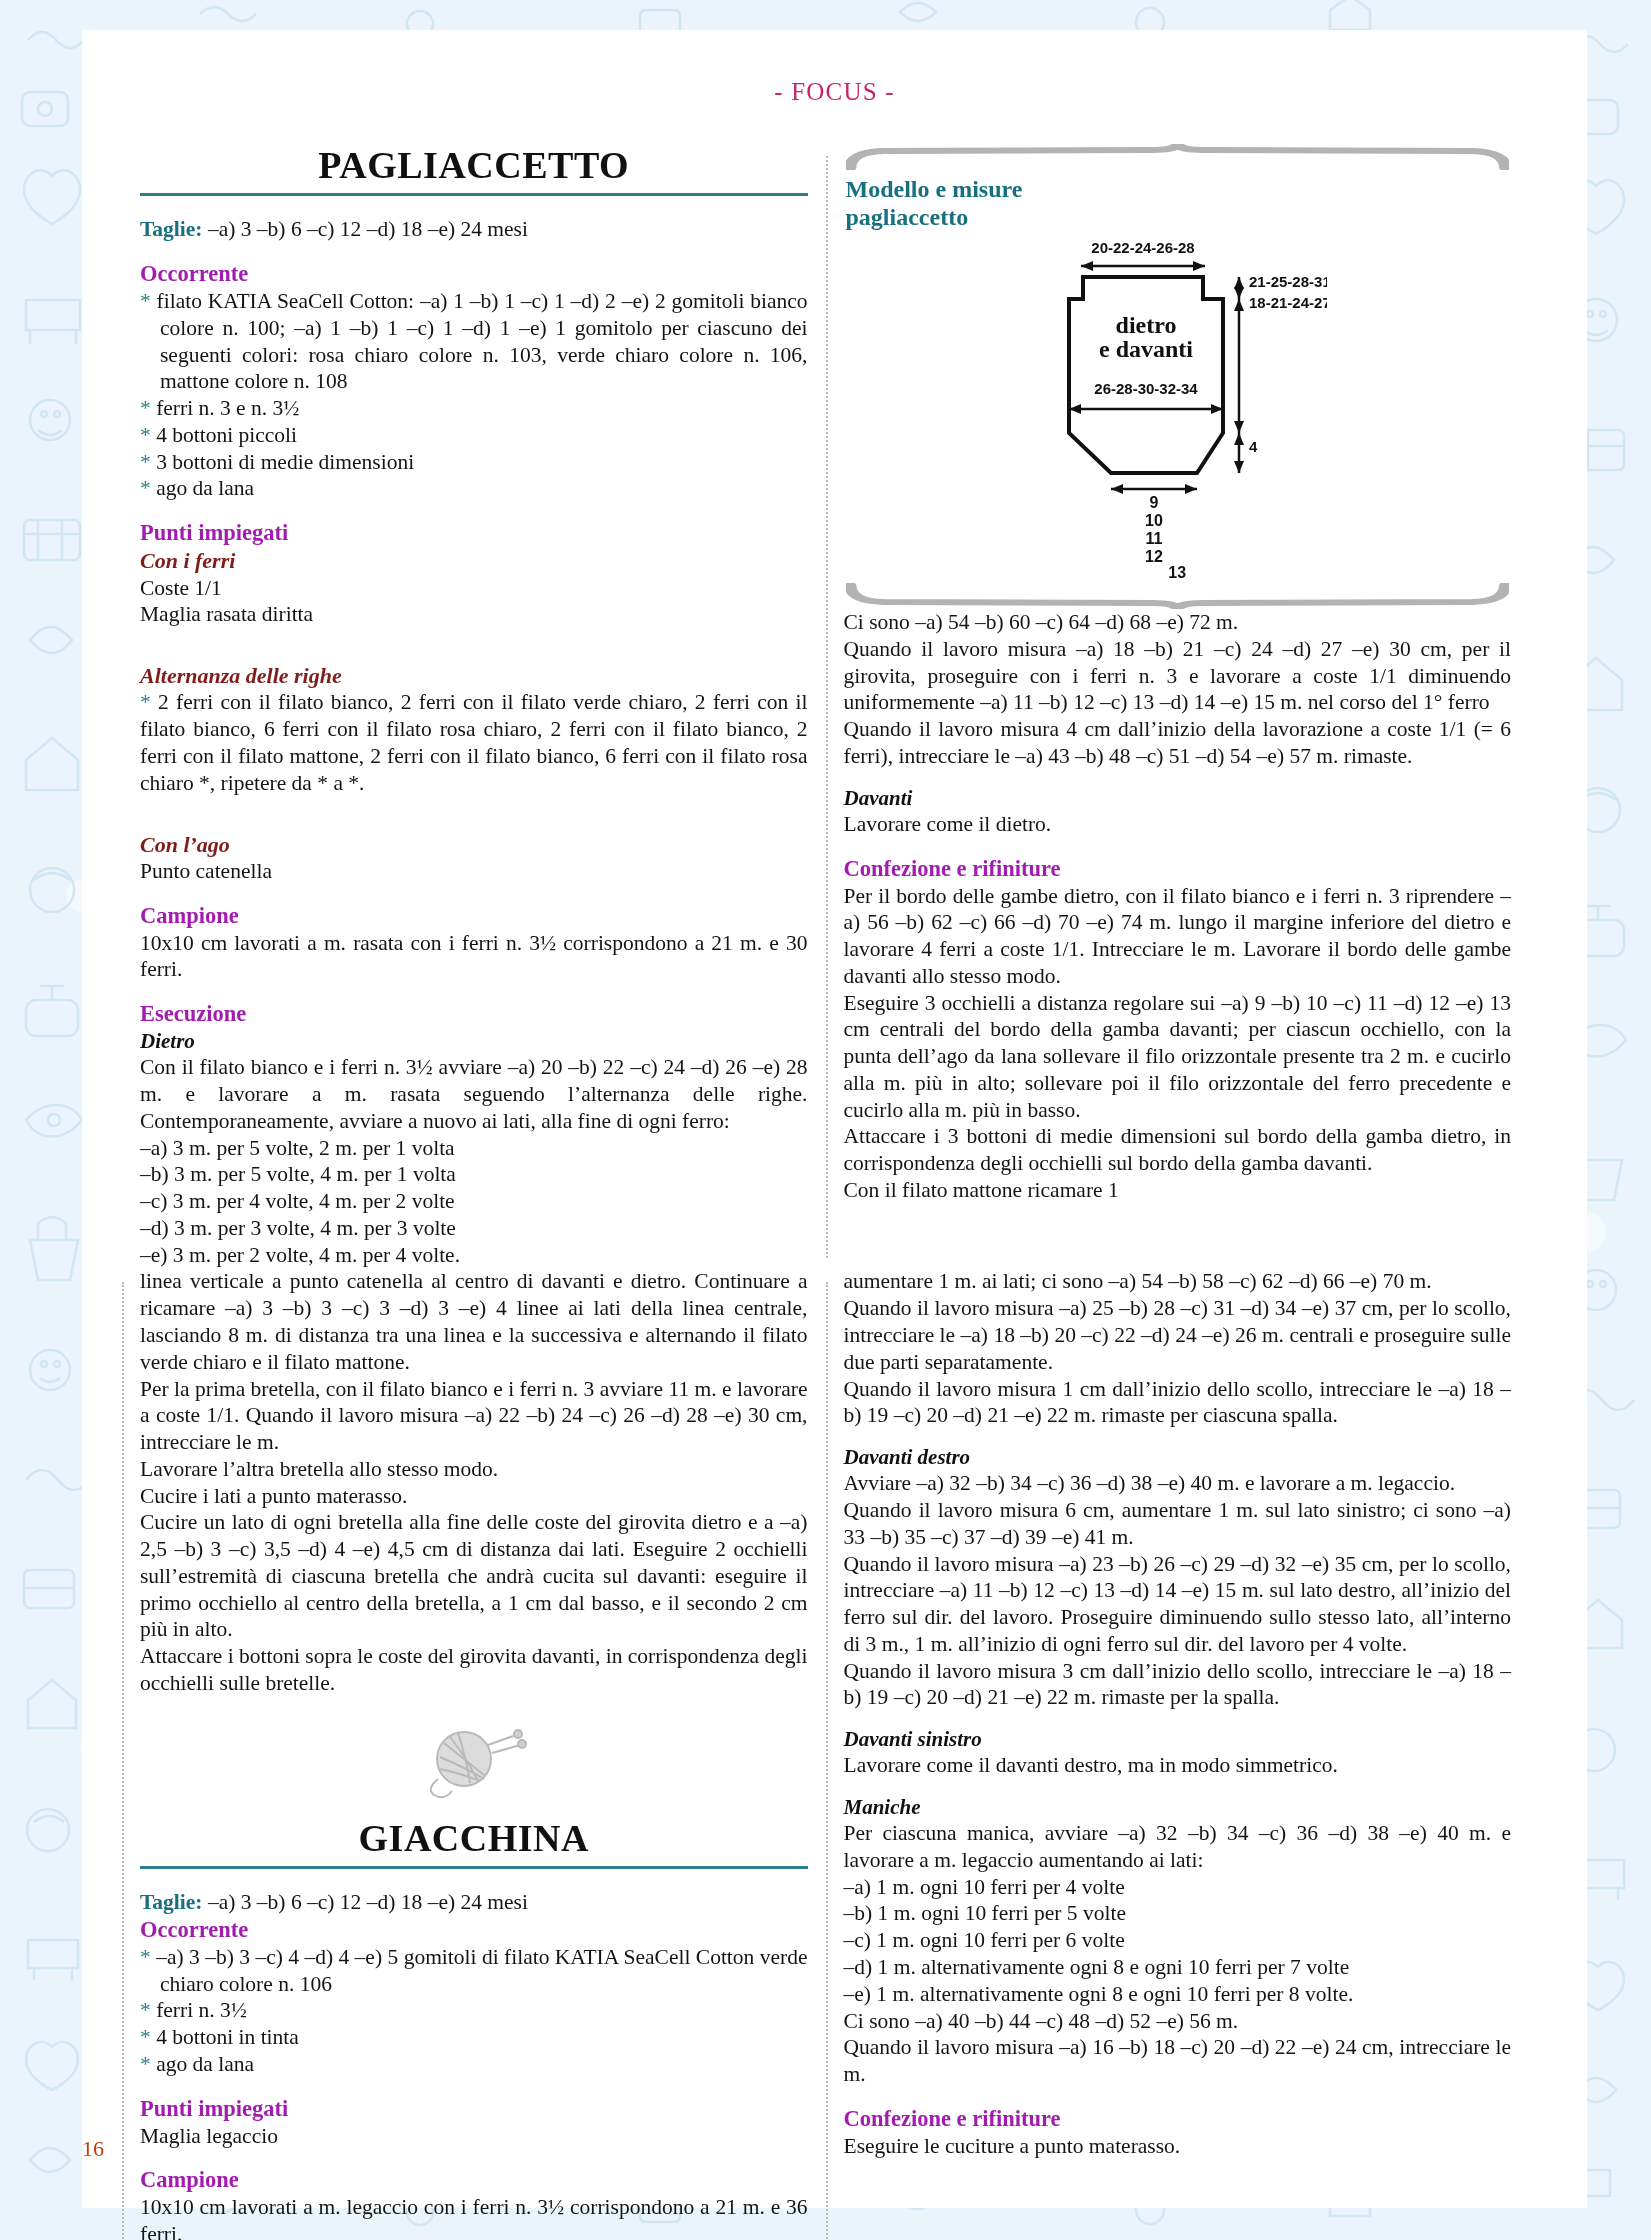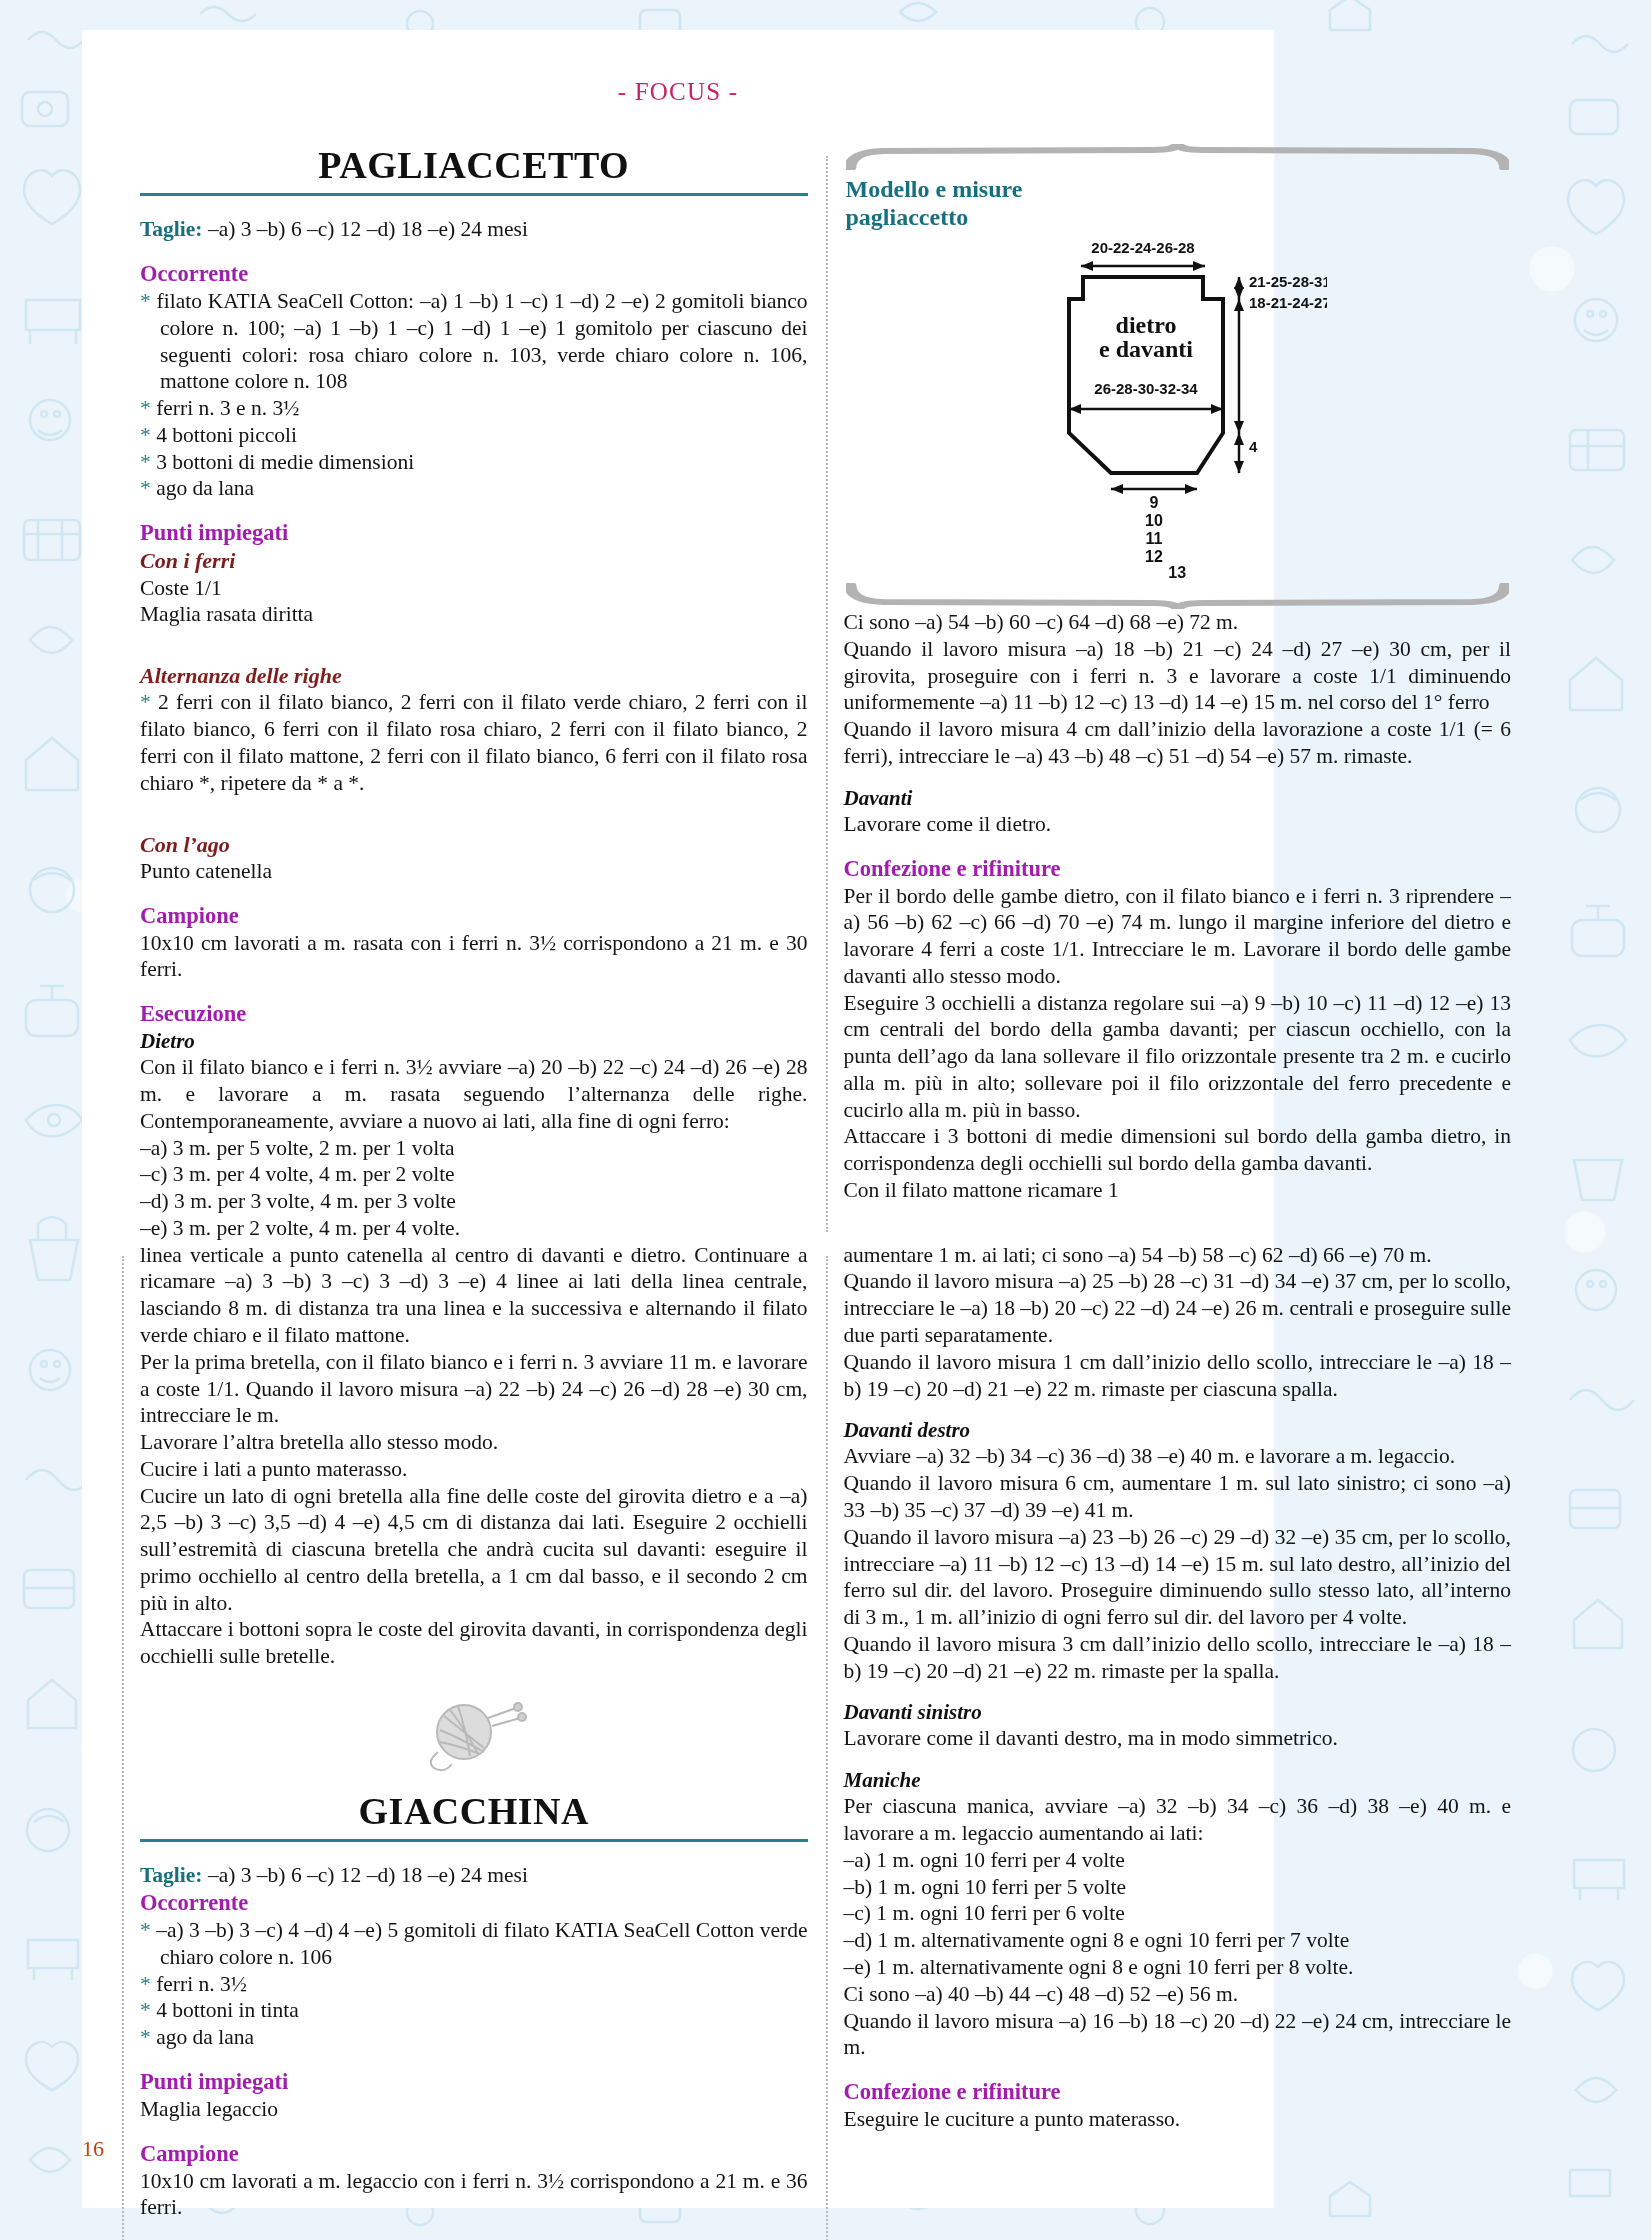--- a/index.html
+++ b/index.html
@@ -36,21 +36,21 @@
     position: absolute;
     inset: 0;
     z-index: 1;
     pointer-events: none;
   }
 
   .sheet {
     position: absolute;
     left: 82px;
     top: 30px;
-    width: 1192px;
+    width: 1505px;
     height: 2178px;
     background: #ffffff;
     z-index: 2;
   }
 
   
   .focus-head {
     position: absolute;
     top: 48px;
     left: 0;
@@ -294,20 +294,21 @@
       <div class="h-teal-italic gap-md">Con l’ago</div>
       <p>Punto catenella</p>
 
       <div class="h-teal">Campione</div>
       <p>10x10 cm lavorati a m. rasata con i ferri n. 3½ corrispondono a 21 m. e 30 ferri.</p>
 
       <div class="h-teal">Esecuzione</div>
       <div class="h-black-italic tight">Dietro</div>
       <p>Con il filato bianco e i ferri n. 3½ avviare –a) 20 –b) 22 –c) 24 –d) 26 –e) 28 m. e lavorare a m. rasata seguendo l’alternanza delle righe. Contemporaneamente, avviare a nuovo ai lati, alla fine di ogni ferro:</p>
       <p>–a) 3 m. per 5 volte, 2 m. per 1 volta</p>
+      <p>–b) 3 m. per 5 volte, 4 m. per 1 volta</p>
       <p>–c) 3 m. per 4 volte, 4 m. per 2 volte</p>
       <p>–d) 3 m. per 3 volte, 4 m. per 3 volte</p>
       <p>–e) 3 m. per 2 volte, 4 m. per 4 volte.</p>
     </div>
 
     <div class="col">
 
       <div class="diagram-wrap">
         <svg class="brace-top" viewBox="0 0 320 26" preserveAspectRatio="none">
           <path d="M2 24 Q2 8 18 7 L148 6 Q158 6 160 1 Q162 6 172 6 L302 7 Q318 8 318 24" fill="none" stroke="#b3b3b3" stroke-width="6" stroke-linecap="round"></path>

